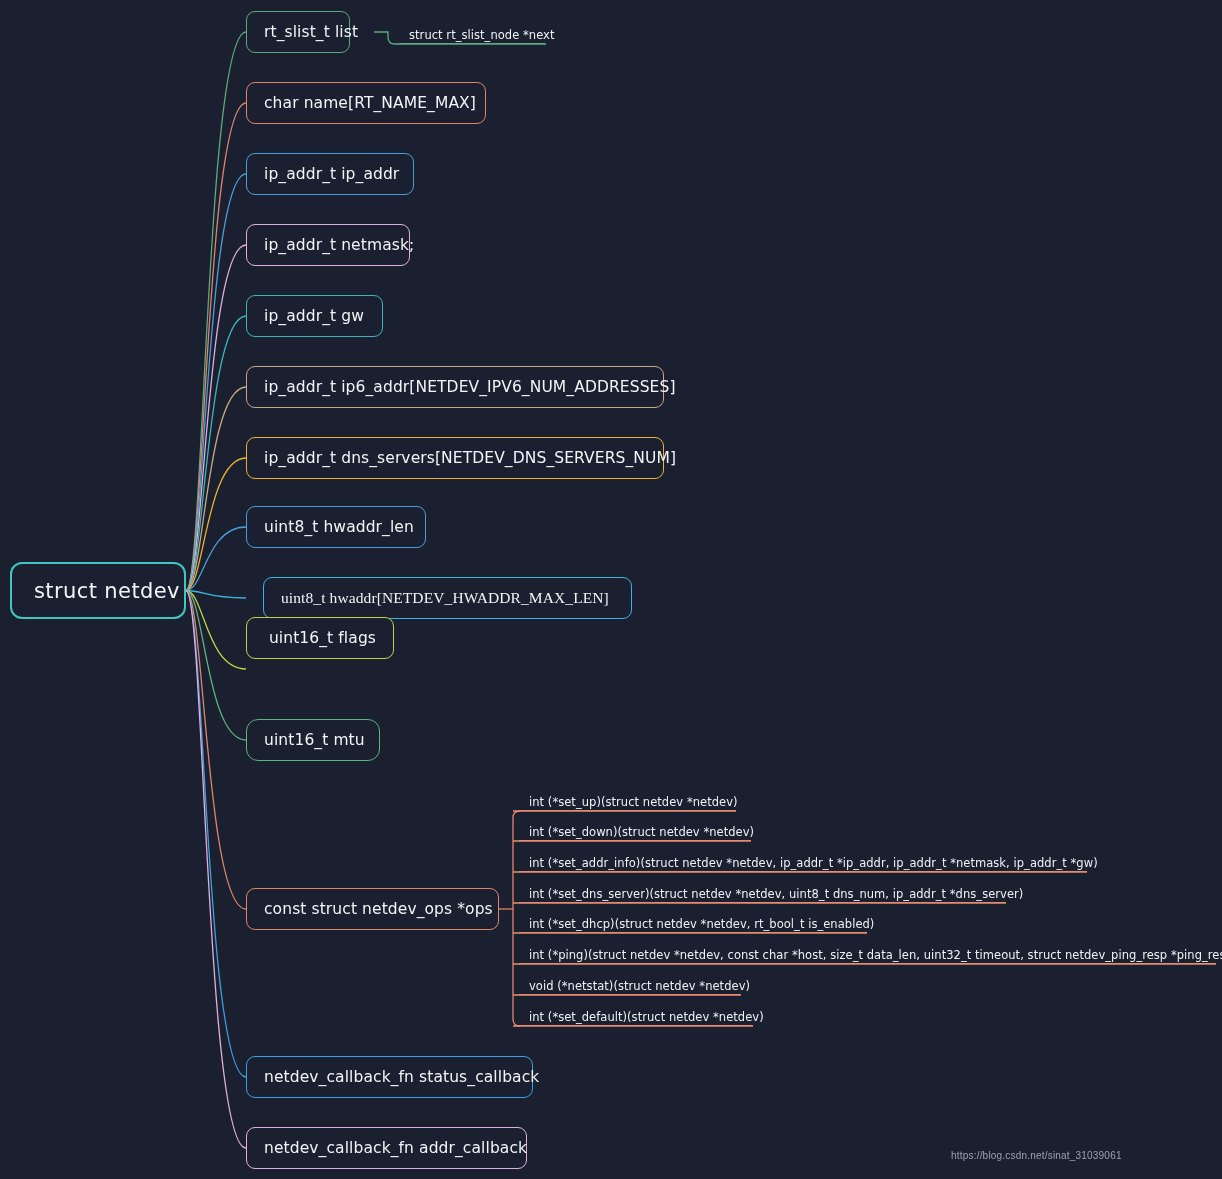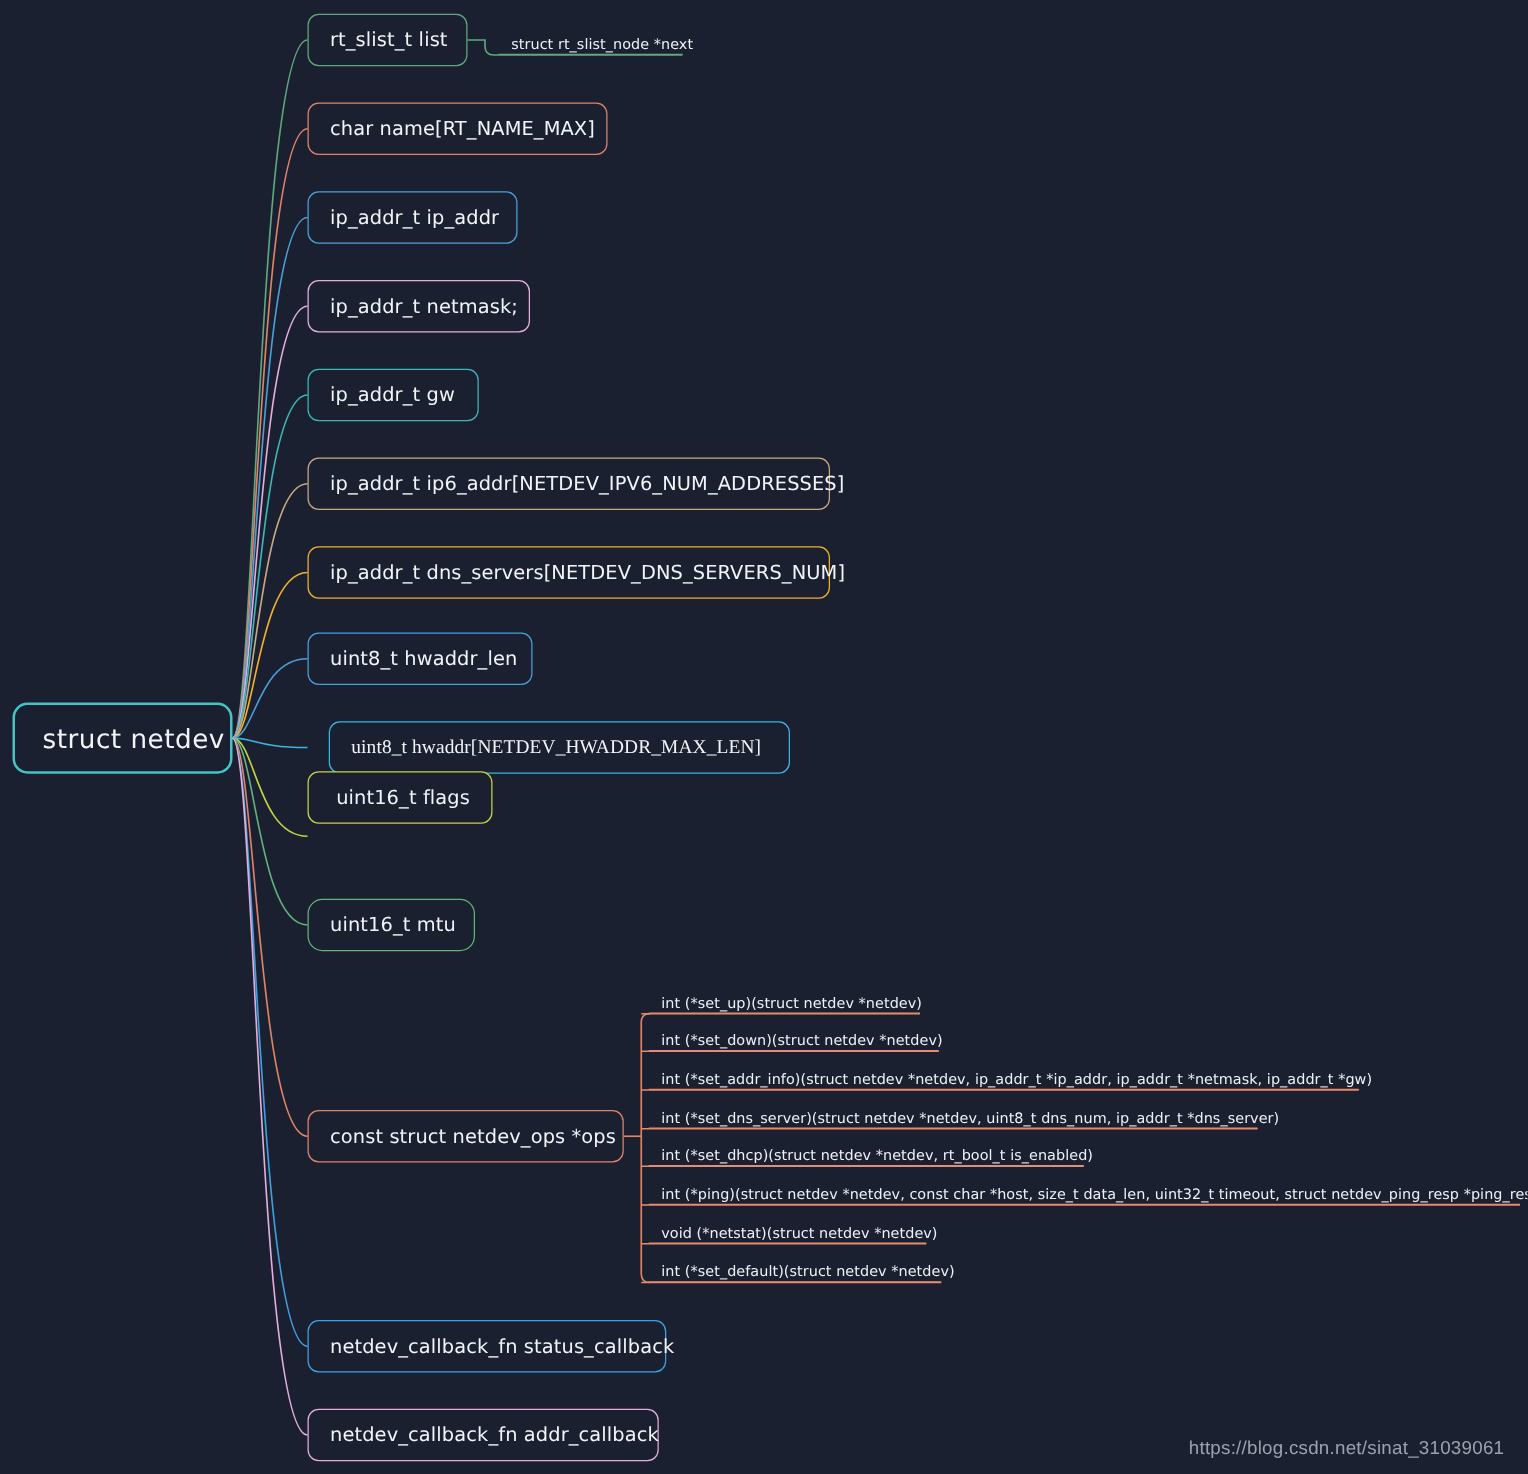--- a/index.html
+++ b/index.html
@@ -46,21 +46,21 @@
     display:flex;
     align-items:flex-end;
     white-space:nowrap;
     padding:0 4px 1px 10px;
     font-size:11.5px;
     letter-spacing:0.05px;
   }
   .watermark{
     position:absolute;
     color:#9aa2ae;
-    font-size:15px;
+    font-size:10px;
     font-family:"Liberation Sans",sans-serif;
     letter-spacing:0.2px;
     white-space:nowrap;
     text-align:right;
   }
 </style>
 </head>
 <body style="background: rgb(27, 32, 48);">
 
 <div id="stage">
@@ -88,33 +88,33 @@
       <path d="M 513 964 L 1216 964" fill="none" stroke="#e88b6f" stroke-width="1.3"></path>
       <path d="M 513 995 L 741 995" fill="none" stroke="#e88b6f" stroke-width="1.3"></path>
       <path d="M 513 1026 L 753 1026" fill="none" stroke="#e88b6f" stroke-width="1.3"></path>
       <path d="M 186 590.5 C 204 590.5 206 1077 246 1077" fill="none" stroke="#3da0e0" stroke-width="1.3"></path>
       <path d="M 186 590.5 C 204 590.5 206 1148 246 1148" fill="none" stroke="#e2aedd" stroke-width="1.3"></path>
     </svg>
   <div id="node-layer">
       <div class="node root" style="border-color: rgb(69, 196, 196); left: 10px; top: 562px; width: 176px; height: 57px;">
         <span>struct netdev</span>
       </div>
-      <div class="node" style="border-color: rgb(95, 169, 127); left: 246px; top: 11px; width: 128px; height: 42px;">
+      <div class="node" style="border-color: rgb(95, 169, 127); left: 246px; top: 11px; width: 104px; height: 42px;">
         <span>rt_slist_t list</span>
       </div>
       <div class="leaf" style="border-bottom-color: rgb(95, 169, 127); color: rgb(238, 241, 246); left: 399px; top: 22px; width: 147px; height: 22px;">
         <span>struct rt_slist_node *next</span>
       </div>
       <div class="node" style="border-color: rgb(224, 132, 104); left: 246px; top: 82px; width: 240px; height: 42px;">
         <span>char name[RT_NAME_MAX]</span>
       </div>
       <div class="node" style="border-color: rgb(74, 159, 216); left: 246px; top: 153px; width: 168px; height: 42px;">
         <span>ip_addr_t ip_addr</span>
       </div>
-      <div class="node" style="border-color: rgb(226, 174, 221); left: 246px; top: 224px; width: 178px; height: 42px;">
+      <div class="node" style="border-color: rgb(226, 174, 221); left: 246px; top: 224px; width: 164px; height: 42px;">
         <span>ip_addr_t netmask;</span>
       </div>
       <div class="node" style="border-color: rgb(60, 182, 182); left: 246px; top: 295px; width: 137px; height: 42px;">
         <span>ip_addr_t gw</span>
       </div>
       <div class="node" style="border-color: rgb(200, 168, 130); left: 246px; top: 366px; width: 418px; height: 42px;">
         <span>ip_addr_t ip6_addr[NETDEV_IPV6_NUM_ADDRESSES]</span>
       </div>
       <div class="node" style="border-color: rgb(238, 176, 46); left: 246px; top: 437px; width: 418px; height: 42px;">
         <span>ip_addr_t dns_servers[NETDEV_DNS_SERVERS_NUM]</span>

